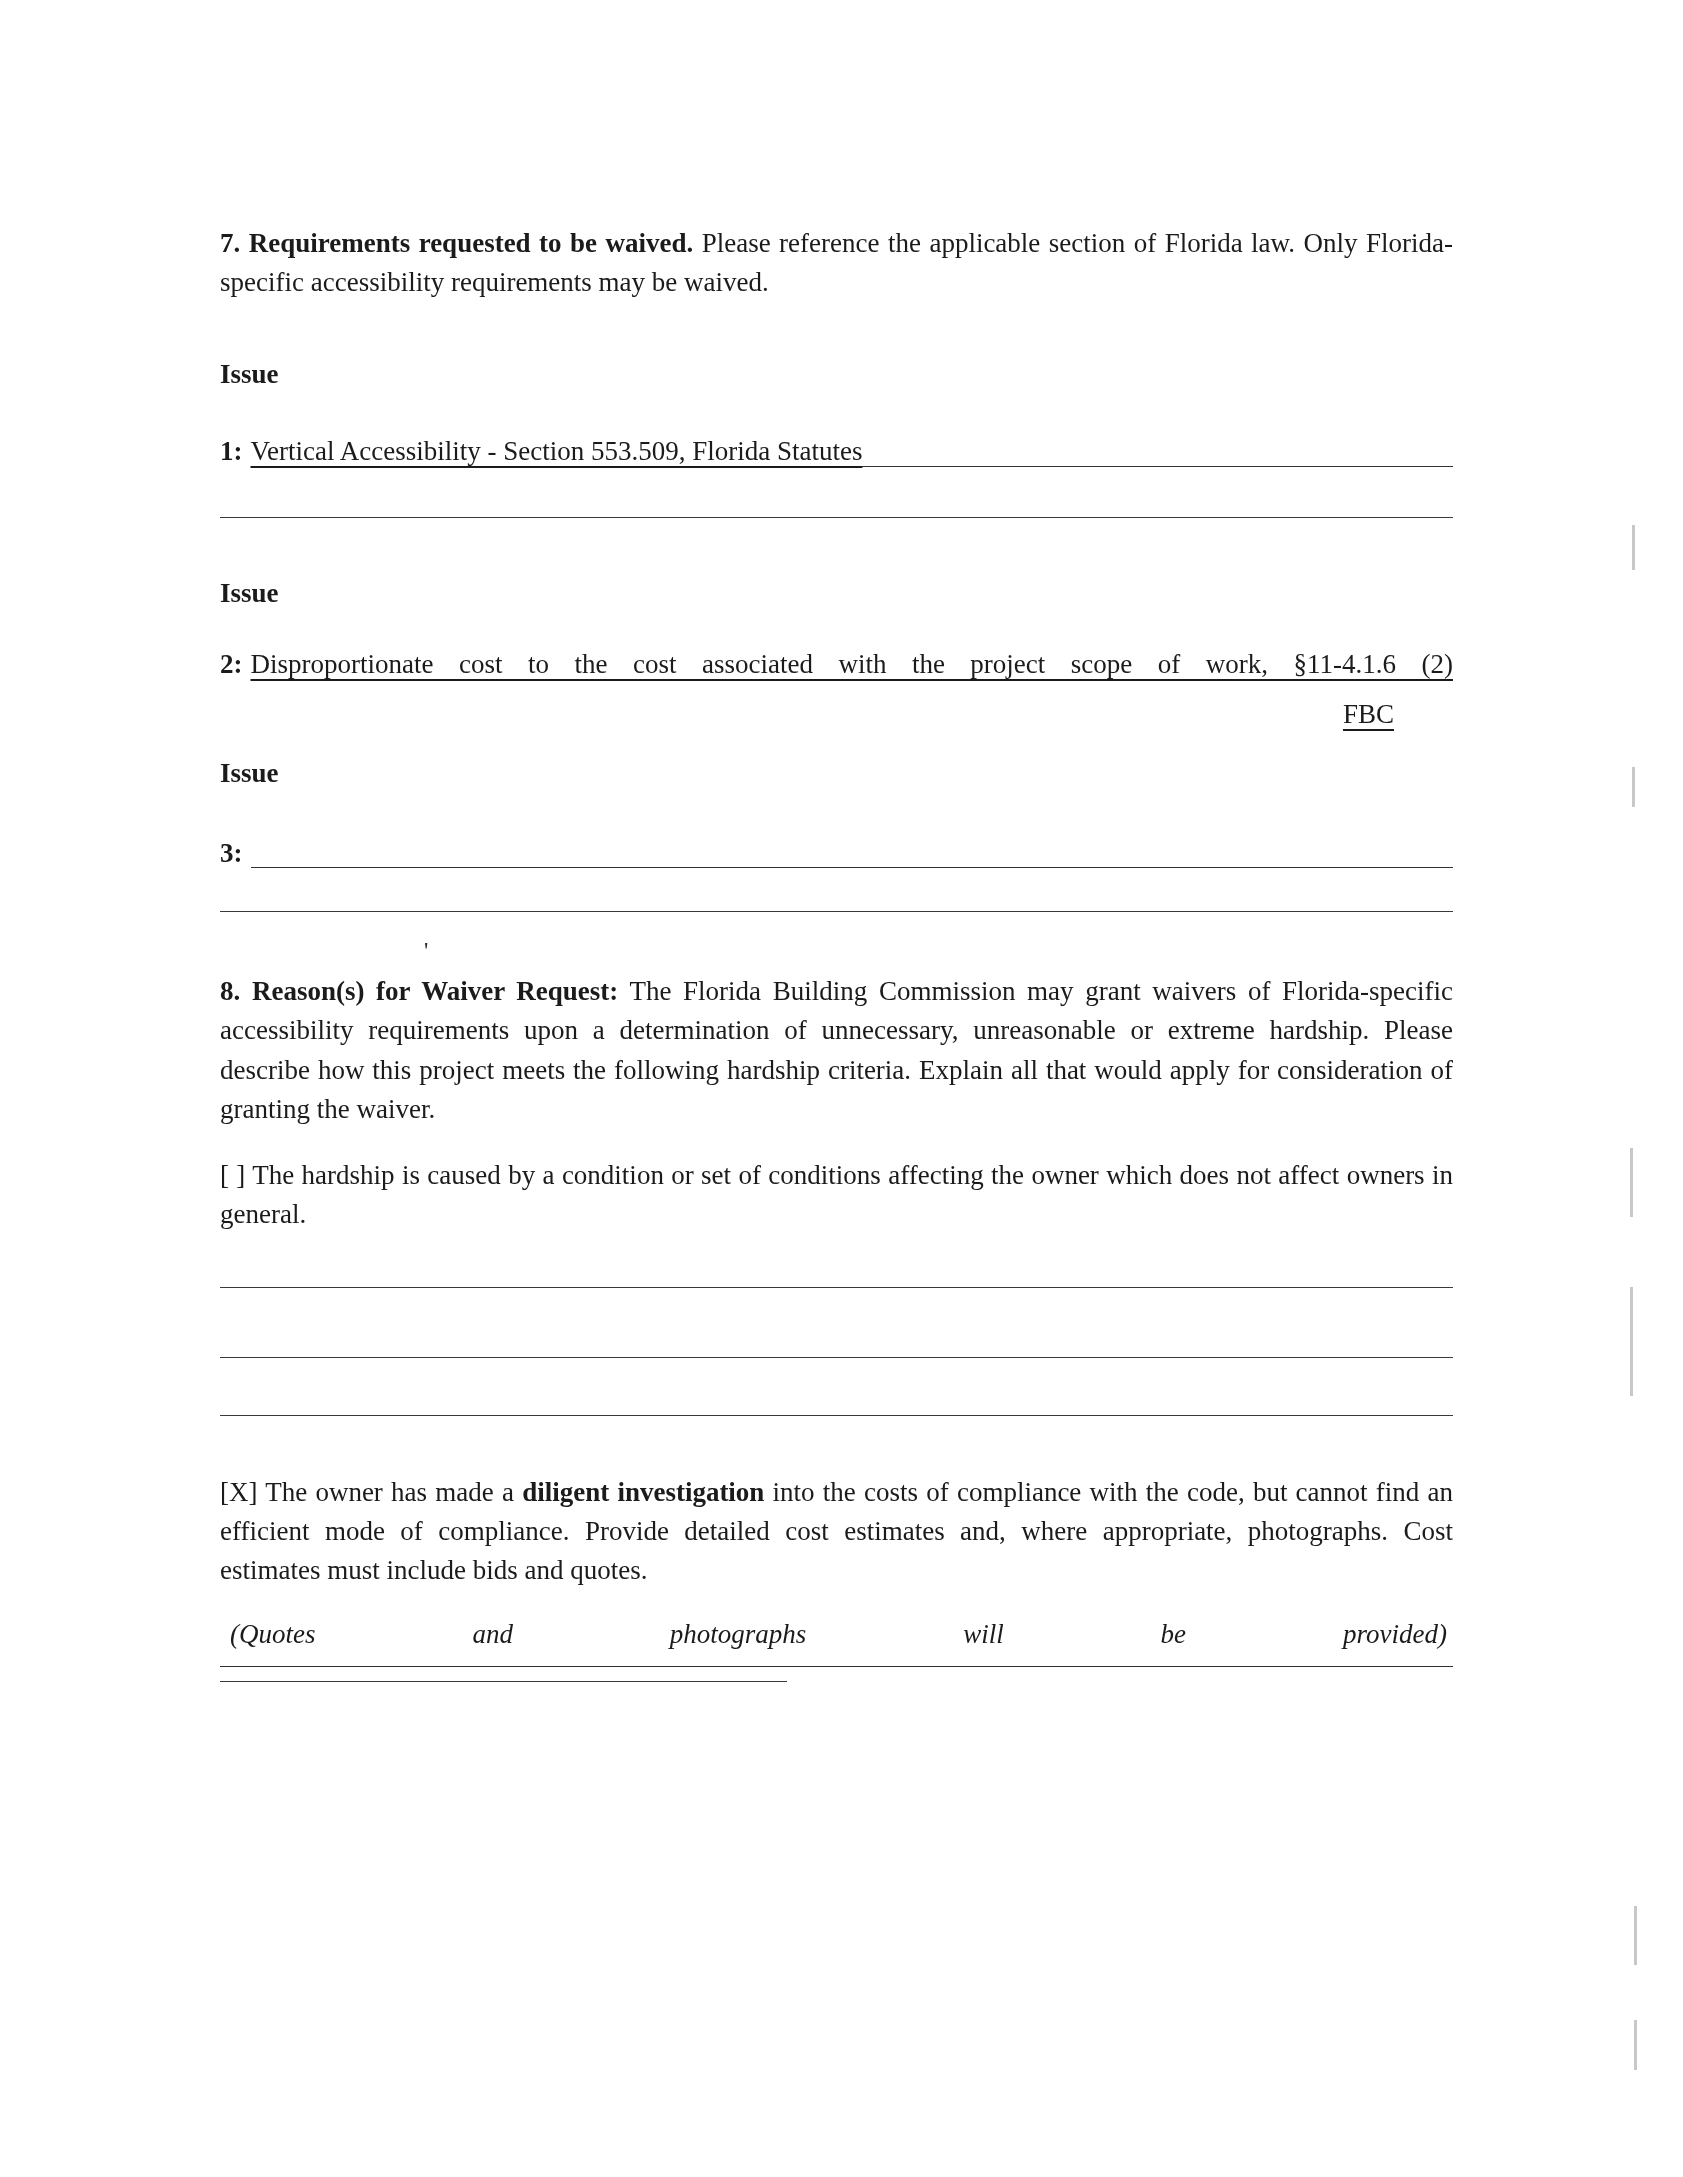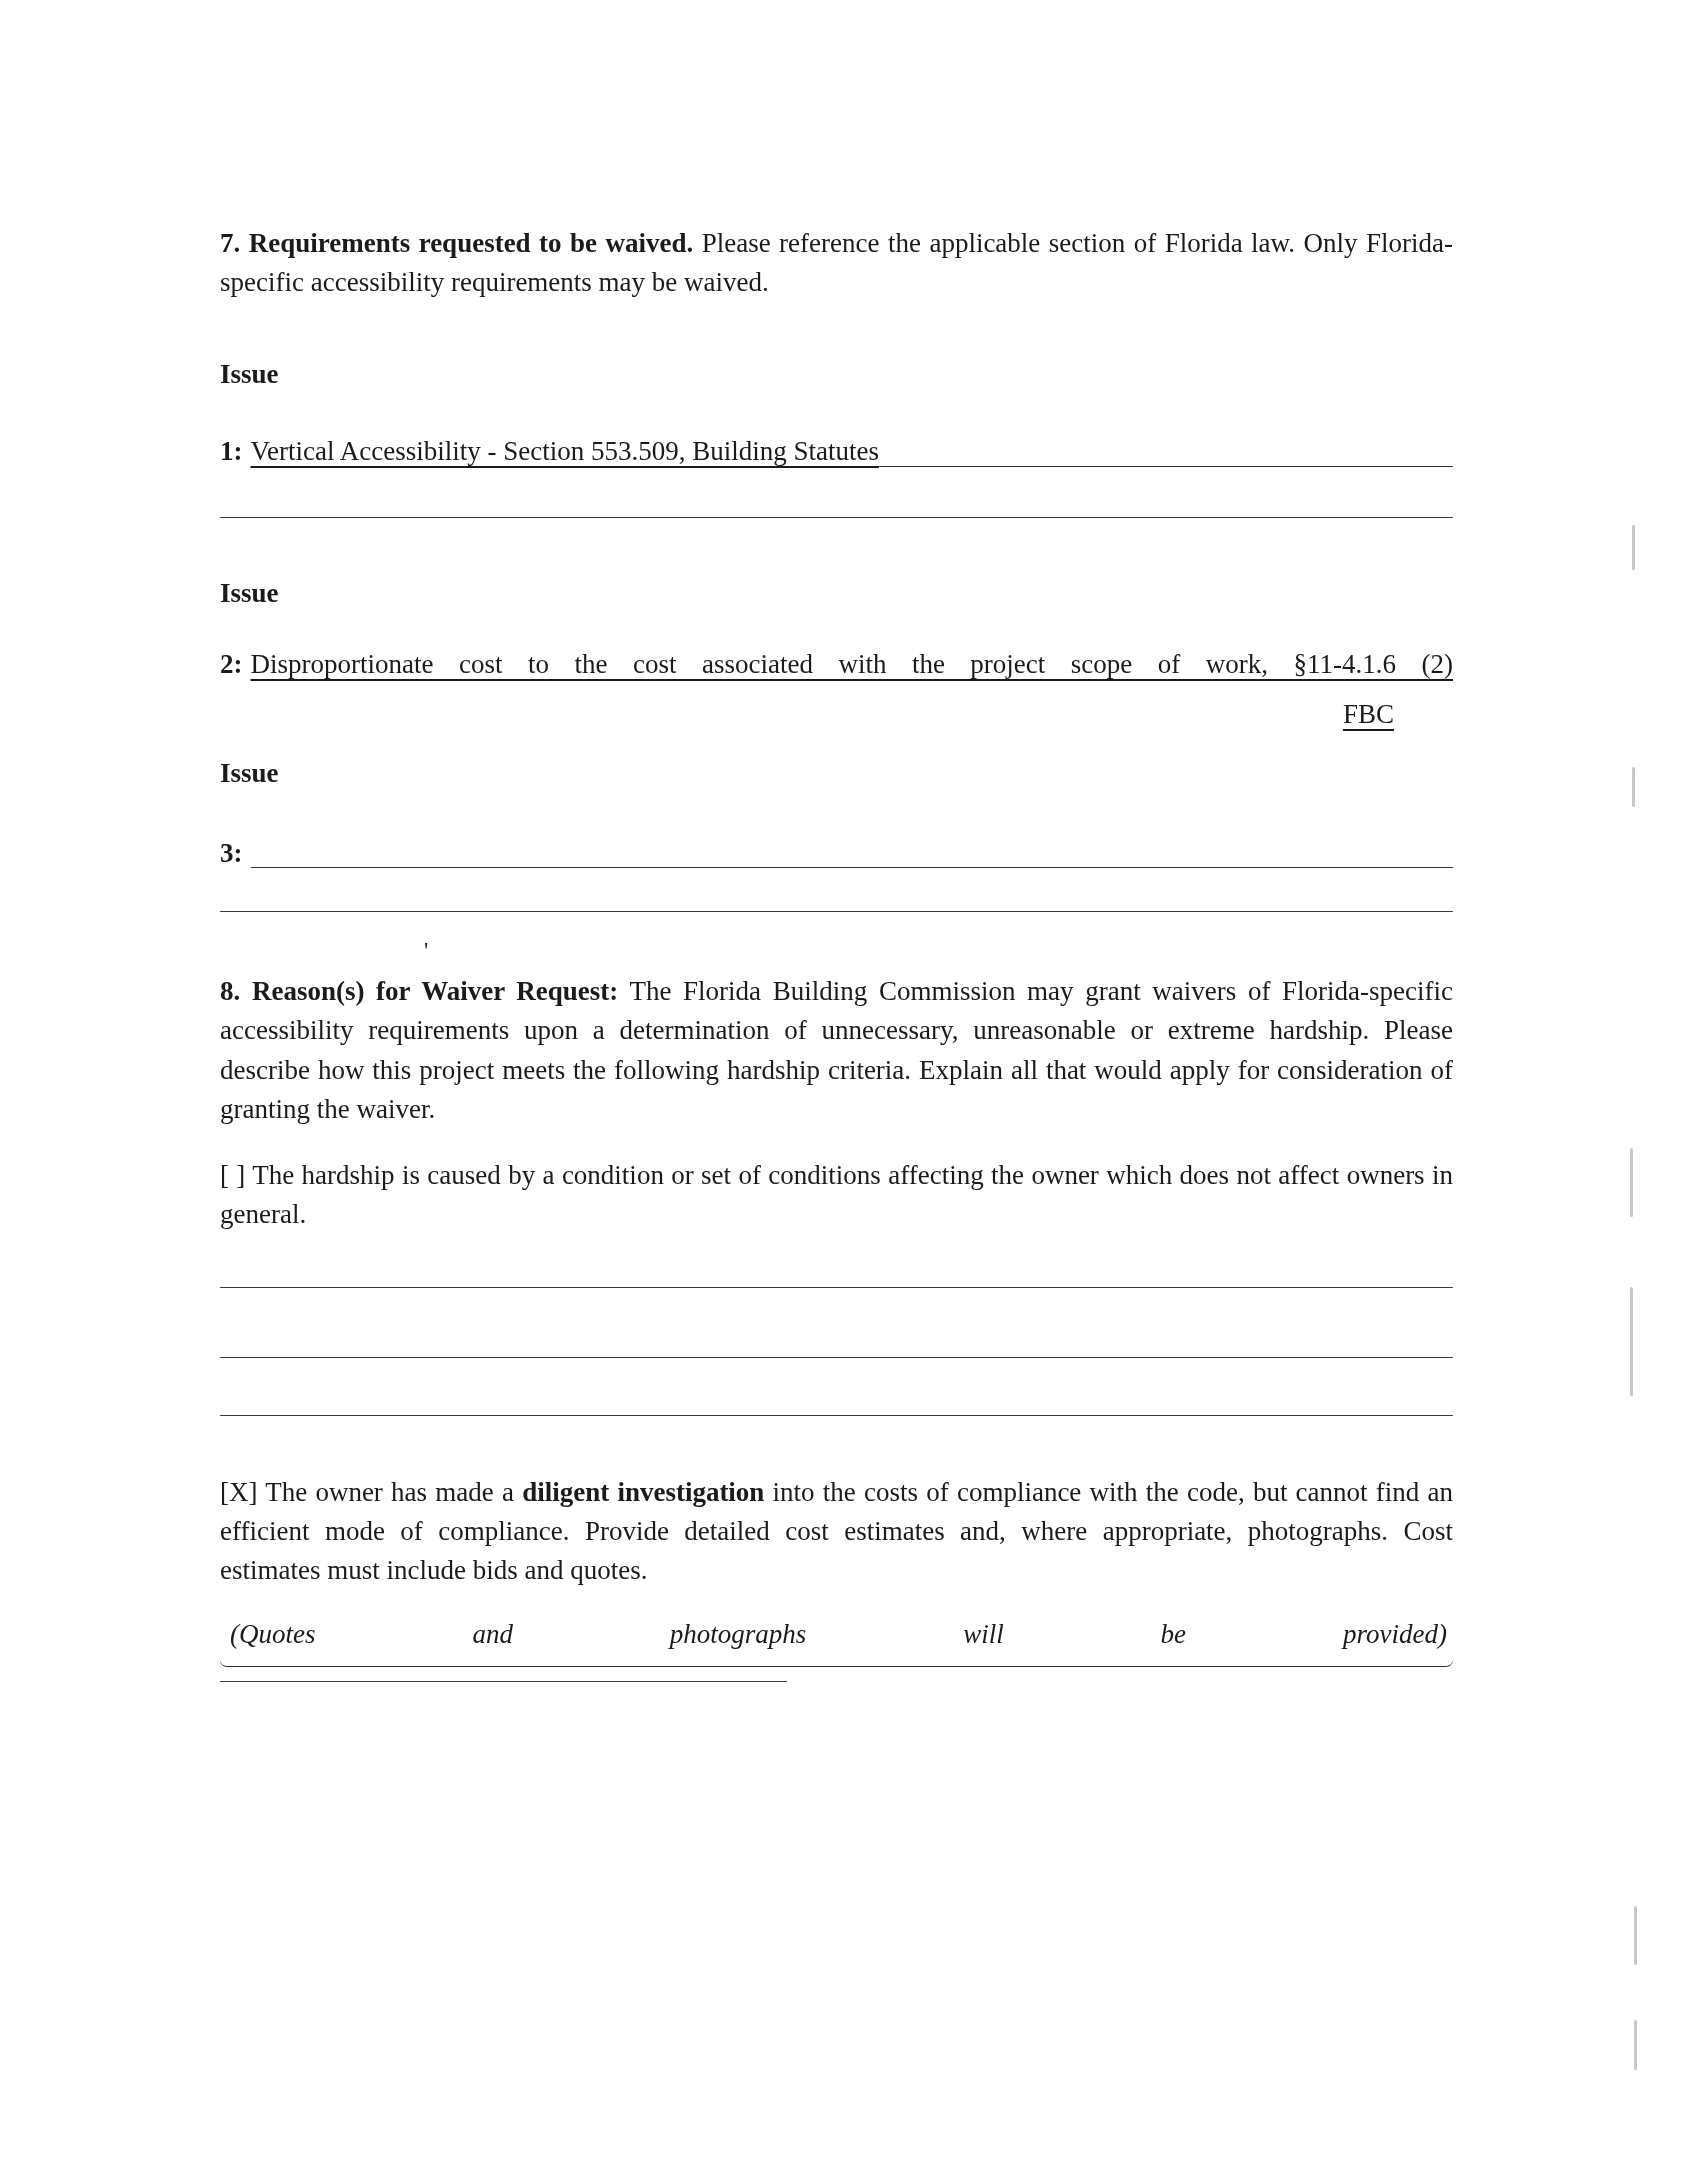--- a/index.html
+++ b/index.html
@@ -1,15 +1,15 @@
 <!DOCTYPE html>
 <html><head>
 <meta charset="utf-8">
 <style>
-  * { margin:0; padding:0; box-sizing:border-box;border-radius:7px; }
+  * { margin:0; padding:0; box-sizing:border-box; }
   html,body { background:#ffffff; }
   .page {
     position:relative;
     width:1683px; height:2177px;
     background:#ffffff;
     color:#1b1b1b;
     font-family:"Liberation Serif","DejaVu Serif",serif;
     font-size:27px;
     line-height:1.45;
     padding:224px 230px 0 220px;
@@ -59,21 +59,21 @@
 </head>
 <body>
 
 <div class="page">
 
   <p class="just" style="margin-bottom:53px;"><span class="bold">7. Requirements requested to be waived.</span><span> Please reference the applicable section of Florida law.  Only Florida-specific accessibility requirements may be waived.</span></p>
 
   <p class="heading" style="margin-bottom:38px;">Issue</p>
   <div class="fill-line" style="margin-bottom:45px;">
     <span class="num">1:</span>
-    <span class="u fill-text">Vertical Accessibility - Section 553.509, Building Statutes</span>
+    <span class="u fill-text">Vertical Accessibility - Section 553.509, Florida Statutes</span>
     <span class="filler"></span>
   </div>
   <div class="rule" style="margin-bottom:56px;"></div>
 
   <p class="heading" style="margin-bottom:32px;">Issue</p>
   <div class="fill-line" style="margin-bottom:11px;">
     <span class="num">2:</span>
     <span class="grow-just">Disproportionate cost to the cost associated with the project scope of work, §11-4.1.6 (2)</span>
   </div>
   <div class="fill-line" style="margin-bottom:14px; margin-right:59px;flex-direction:column;">

